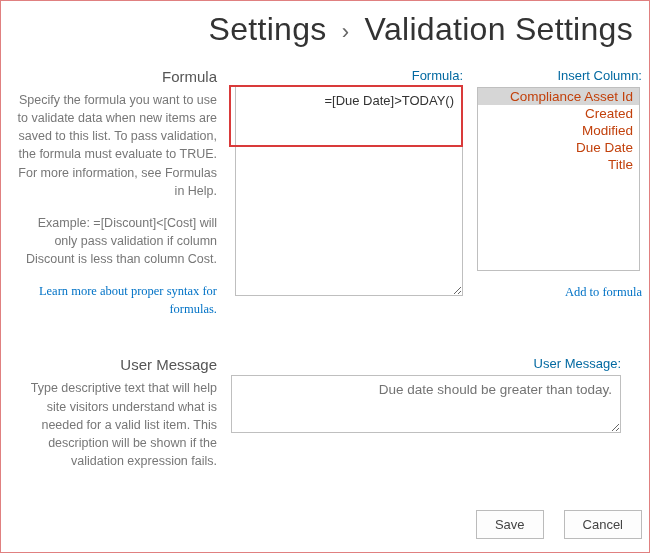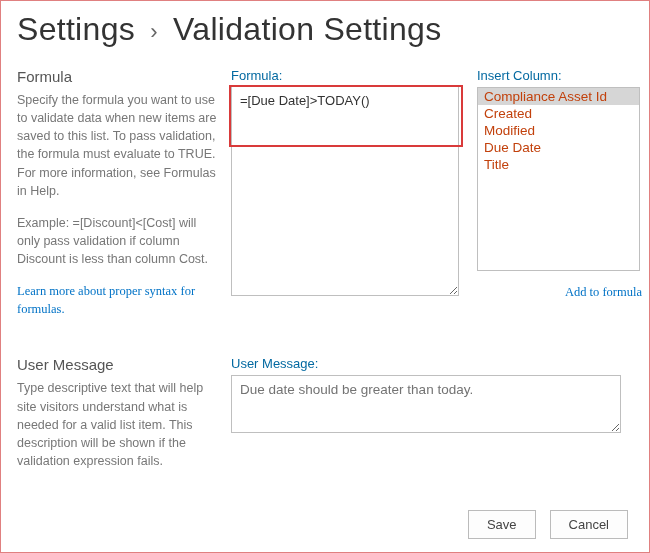--- a/index.html
+++ b/index.html
@@ -1,15 +1,15 @@
 <!DOCTYPE html>
 <html><head>
   <meta charset="utf-8">
   <style>
-    * { box-sizing: border-box; margin: 0; padding: 0; }
+    * { box-sizing: border-box; margin: 0; padding: 0; text-align: right; }
     body {
       font-family: "Segoe UI Light", "Segoe UI", Tahoma, sans-serif;
       background: #fff;
       border: 1px solid #e08080;
       width: 650px;
       height: 553px;
       color: #444;
       font-size: 13px;
       overflow: hidden;
     }
@@ -125,24 +125,24 @@
       height: 58px;
       border: 1px solid #bfbfbf;
       font-family: "Segoe UI", Tahoma, sans-serif;
       font-size: 13.5px;
       padding: 6px 8px;
       color: #737373;
       resize: both;
     }
     .buttons {
       position: absolute;
-      right: 22px;
+      right: 8px;
       bottom: 14px;
       display: flex;
-      gap: 14px;
+      gap: 20px;
     }
     .btn {
       border: 1px solid #bbb;
       background: #fdfdfd;
       color: #444;
       font-size: 13px;
       padding: 6px 18px;
       cursor: pointer;
       font-family: "Segoe UI", Tahoma, sans-serif;
     }

